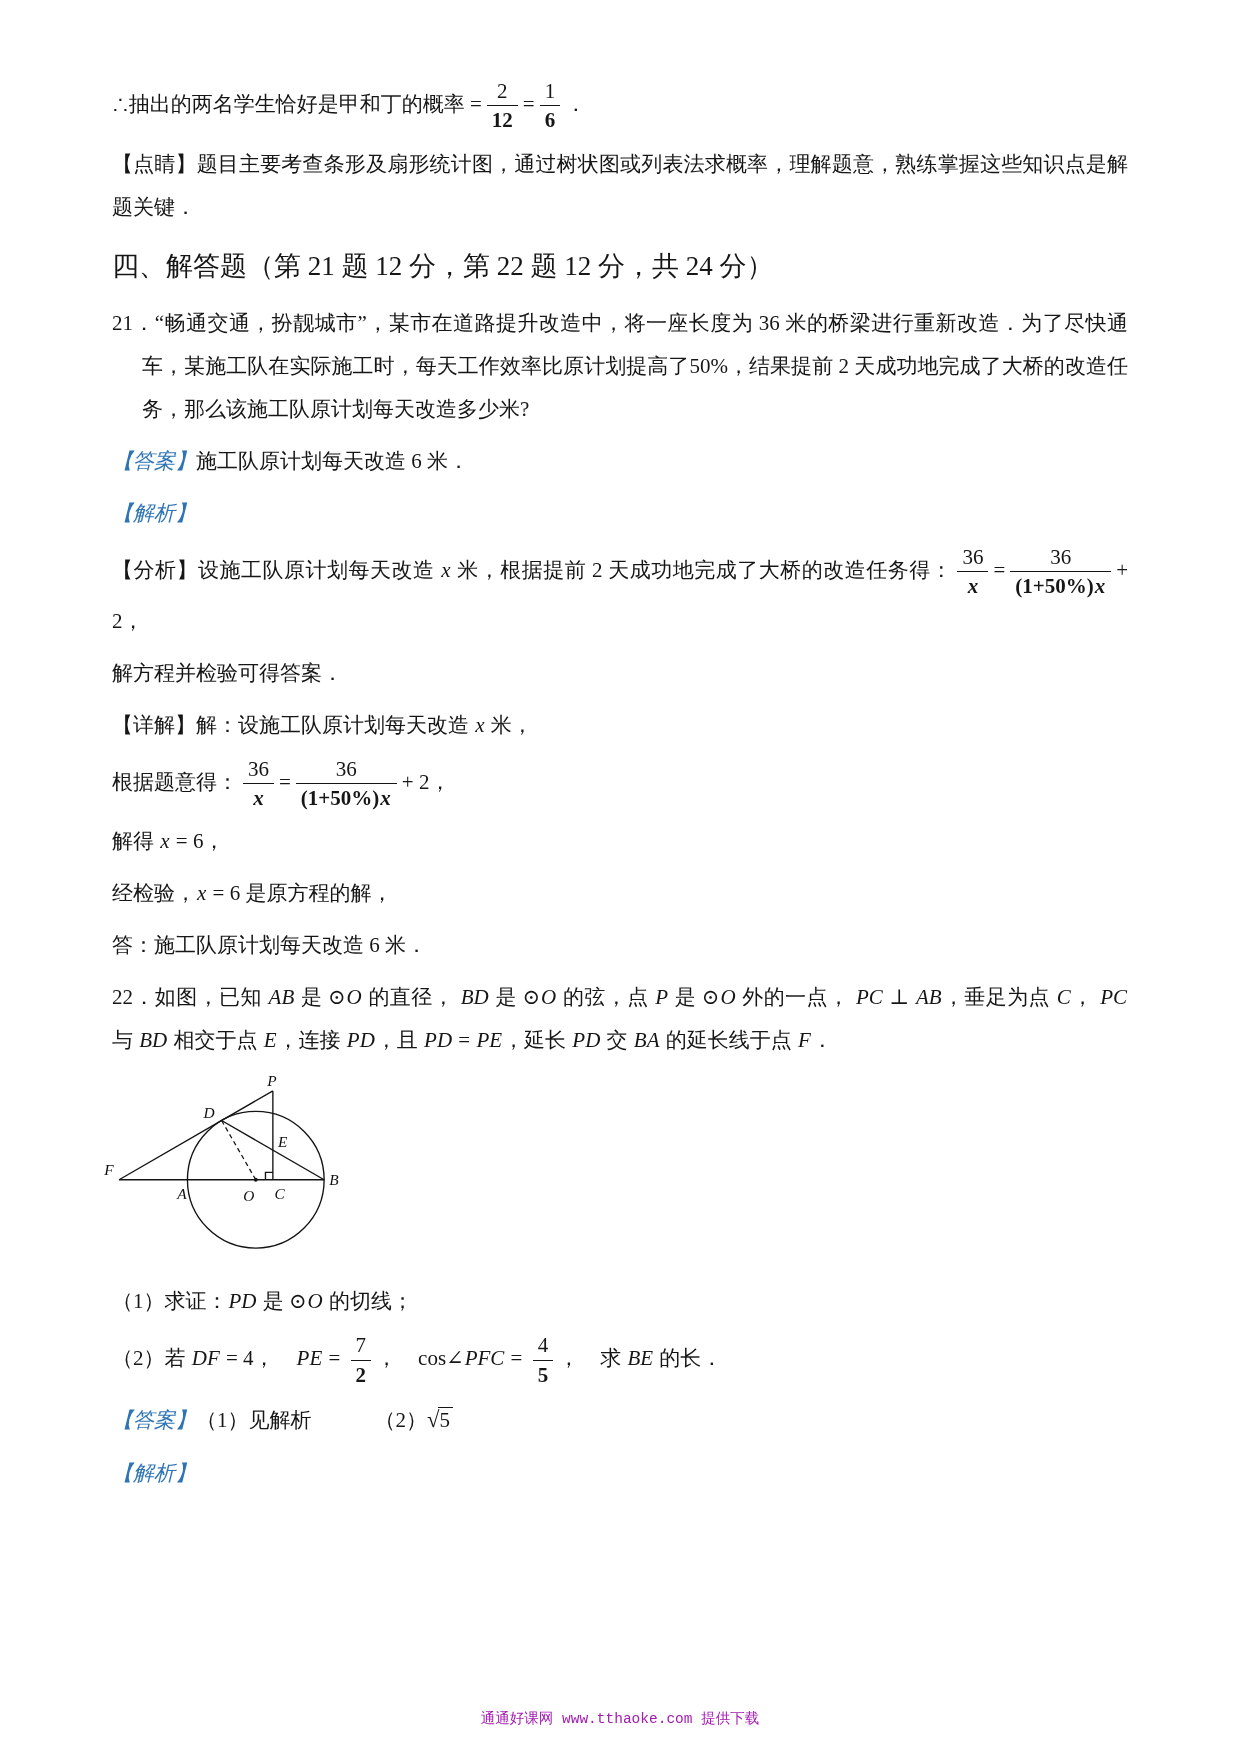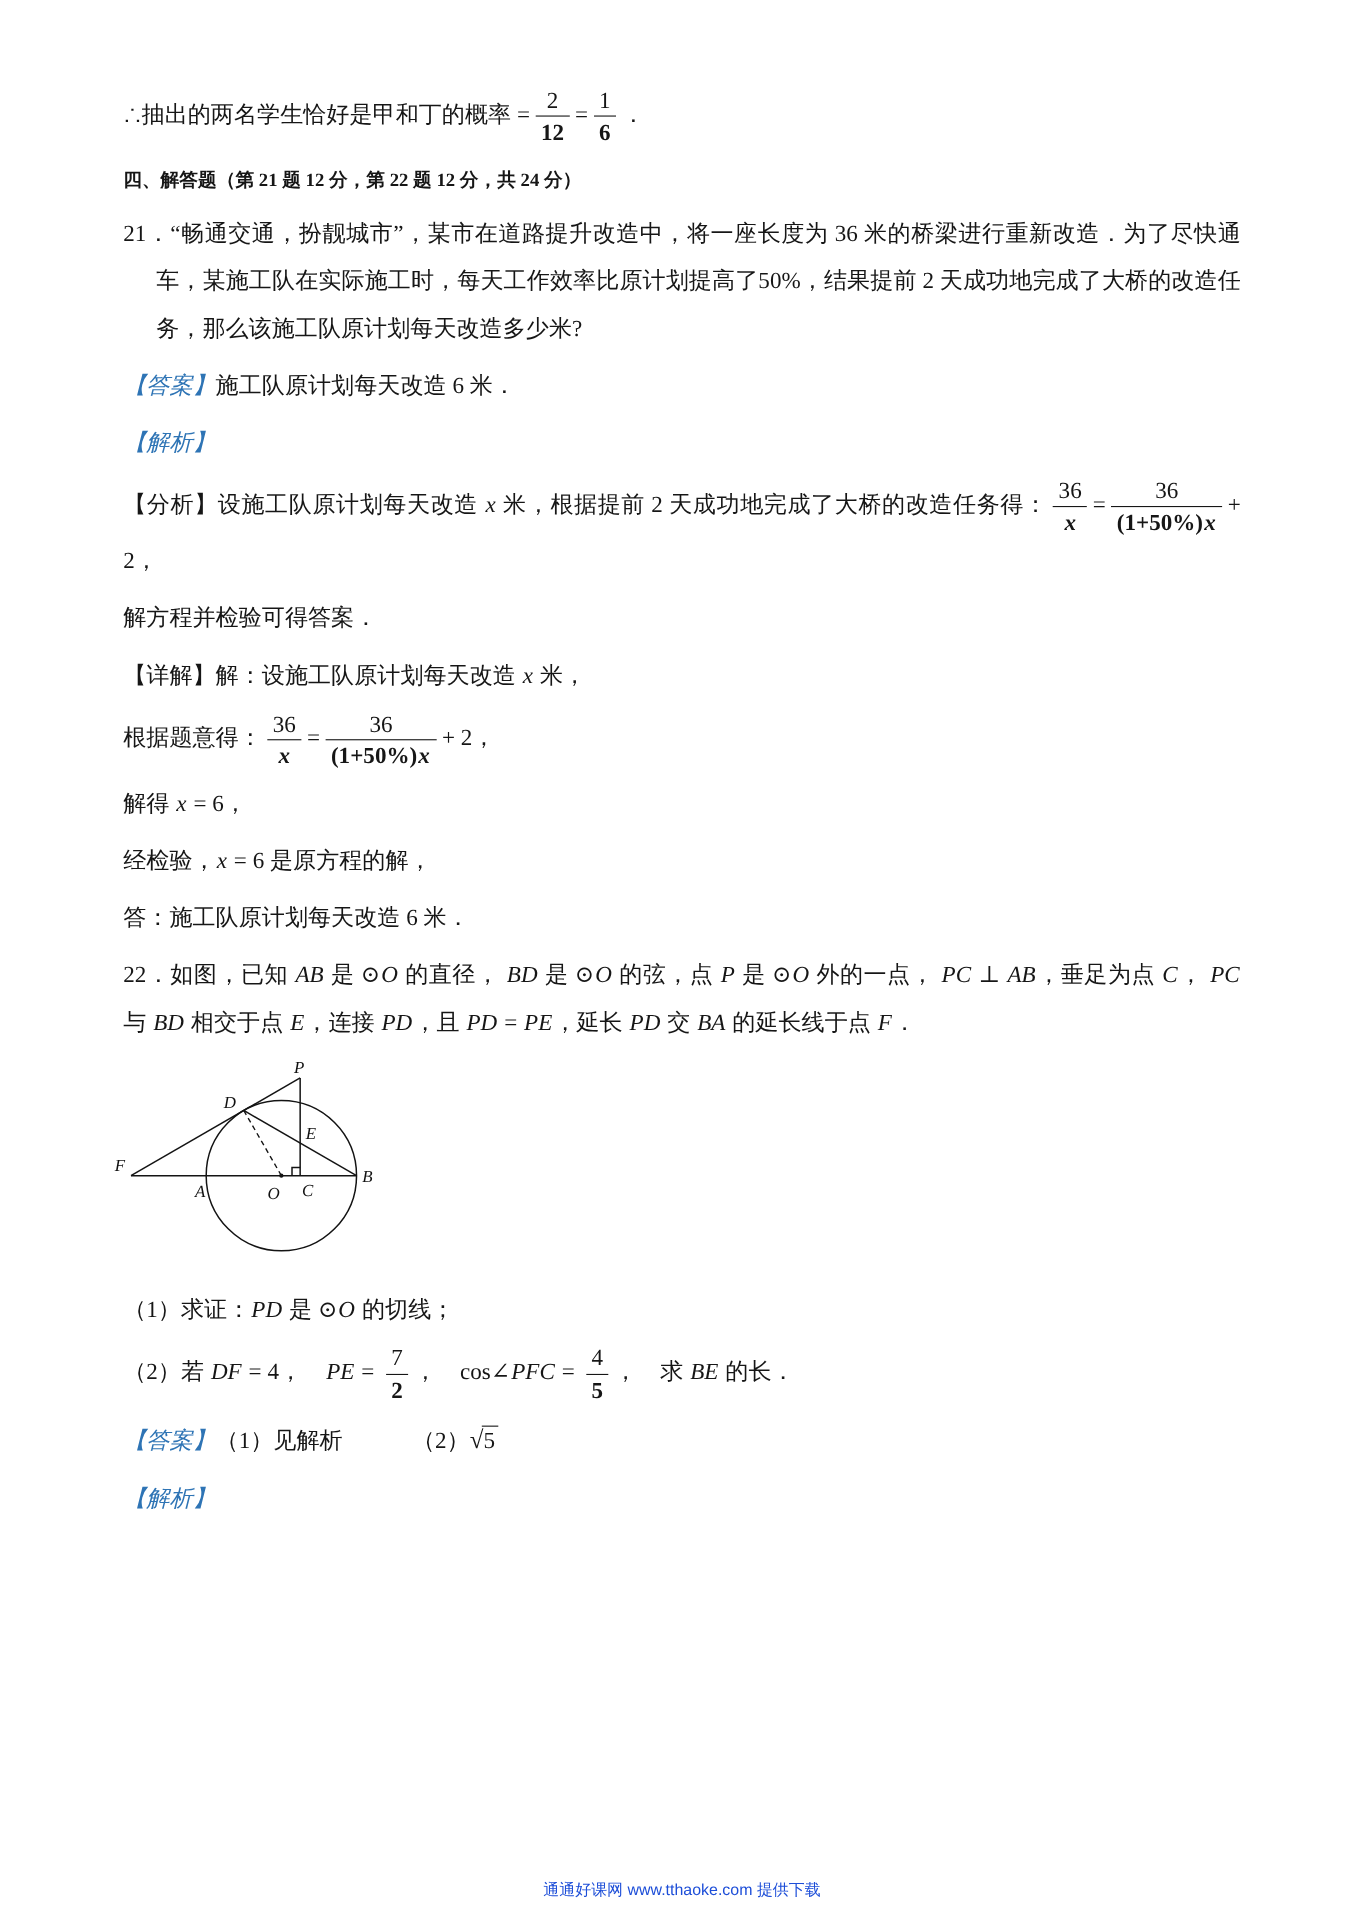--- a/index.html
+++ b/index.html
@@ -5,47 +5,48 @@
   * { margin:0; padding:0; box-sizing:border-box; }
   html,body { width:1240px; height:1754px; }
   body {
     position:relative; overflow:hidden; background:#ffffff;
     color:#161616;
     font-family:"Liberation Serif","DejaVu Serif",serif;
     font-size:21px;
     padding:78px 112px 0 112px;
   }
   p { line-height:2.05; margin-bottom:9px; text-align:justify; }
-  h3 { font-size:17px; font-weight:bold; margin:16px 0 14px 0; line-height:1.6; }
+  h3 { font-size:27px; font-weight:normal; margin:16px 0 14px 0; line-height:1.6; }
   .mk { color:var(--accent,#2E74B5);font-style:italic; }
   .mv { font-style:italic; padding:0 1px; font-family:"Liberation Serif",serif; }
   .frac { display:inline-block; vertical-align:middle; text-align:center; margin:0 5px; line-height:1.25; }
   .frac .num { display:block; padding:0 5px 1px 5px; border-bottom:1.4px solid #161616; }
   .frac .den { display:block; padding:1px 5px 0 5px;font-weight:bold; }
   .sqrt { display:inline-block; white-space:nowrap; }
   .sqrt .rad { font-size:1.08em; margin-right:-1px; }
   .sqrt .radicand { border-top:1.4px solid #161616; padding:0 3px 0 1px; }
   .hang { padding-left:30px; text-indent:-30px; }
   .figure { margin:4px 0 12px -10px; }
   .figure svg { display:block; }
   .geo { stroke:#141414; stroke-width:1.2; fill:none; }
   .geo-dash { stroke:#141414; stroke-width:1.1; fill:none; stroke-dasharray:4 3; }
   .geo-label { font-family:"Liberation Serif","DejaVu Serif",serif; font-style:italic; font-size:13.5px; fill:#111; }
   .footer {
     position:absolute; left:0; bottom:26px; width:100%;
-    text-align:center; font-size:14.5px; color:#1d4ed8;
-    font-family:Liberation Sans, sans-serif;
+    text-align:center; font-size:14.5px; color:#a21caf;
+    font-family:Liberation Mono, monospace;
   }
 </style>
 </head>
 <body>
 
 <main>
 
   <p>∴抽出的两名学生恰好是甲和丁的概率 =<span class="frac"><span class="num">2</span><span class="den">12</span></span>=<span class="frac"><span class="num">1</span><span class="den">6</span></span>．</p>
+  <p>【点睛】题目主要考查条形及扇形统计图，通过树状图或列表法求概率，理解题意，熟练掌握这些知识点是解题关键．</p>
 
   <h3>四、解答题（第 21 题 12 分，第 22 题 12 分，共 24 分）</h3>
 
   <p class="hang">21．“畅通交通，扮靓城市”，某市在道路提升改造中，将一座长度为 36 米的桥梁进行重新改造．为了尽快通车，某施工队在实际施工时，每天工作效率比原计划提高了50%，结果提前 2 天成功地完成了大桥的改造任务，那么该施工队原计划每天改造多少米?</p>
   <p><span class="mk">【答案】</span>施工队原计划每天改造 6 米．</p>
   <p><span class="mk">【解析】</span></p>
   <p>【分析】设施工队原计划每天改造 <span class="mv">x</span> 米，根据提前 2 天成功地完成了大桥的改造任务得：<span class="frac"><span class="num">36</span><span class="den"><span class="mv">x</span></span></span>=<span class="frac"><span class="num">36</span><span class="den">(1+50%)<span class="mv">x</span></span></span>+ 2，</p>
   <p>解方程并检验可得答案．</p>
   <p>【详解】解：设施工队原计划每天改造 <span class="mv">x</span> 米，</p>
   <p>根据题意得：<span class="frac"><span class="num">36</span><span class="den"><span class="mv">x</span></span></span>=<span class="frac"><span class="num">36</span><span class="den">(1+50%)<span class="mv">x</span></span></span>+ 2，</p>

